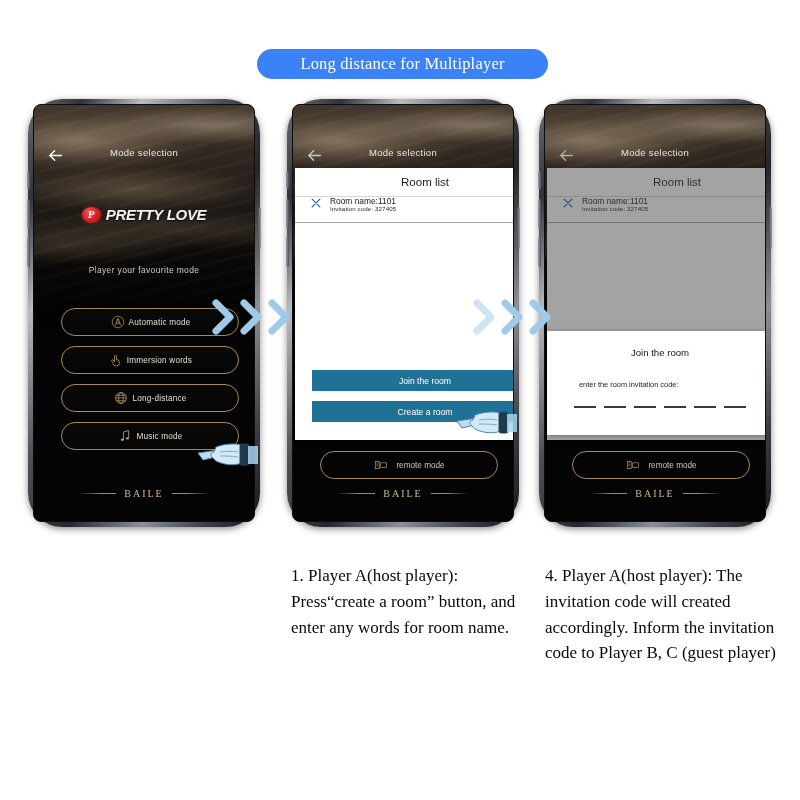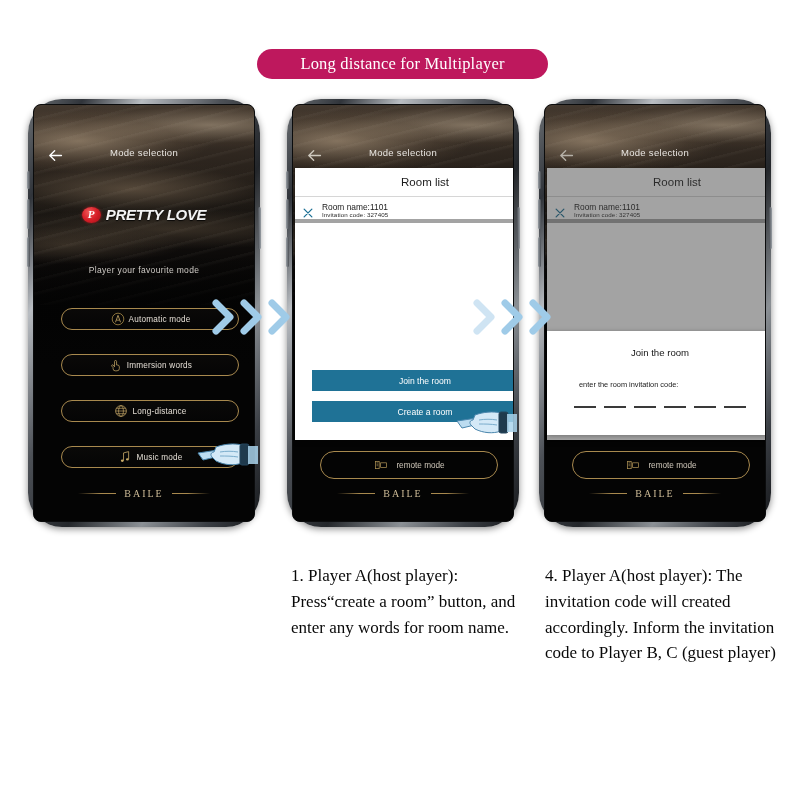--- a/index.html
+++ b/index.html
@@ -13,21 +13,21 @@
     position: relative;
   }
 
   
   .title-banner {
     position: absolute;
     left: 257px;
     top: 49px;
     width: 291px;
     height: 30px;
-    background: #be185d;
+    background: #3b82f6;
     border-radius: 15px;
     display: flex;
     align-items: center;
     justify-content: center;
   }
   .title-banner-text {
     font-family: "Liberation Serif", serif;
     font-size: 16.5px;
     color: #ffffff;
     letter-spacing: 0.2px;
@@ -189,29 +189,29 @@
   }
 
   
   .mode-list {
     position: absolute;
     left: 27px;
     top: 203px;
     width: 178px;
   }
   .mode-btn {
-    height: 22px;
+    height: 28px;
     border: 1px solid #a8894e;
     border-radius: 14px;
     background: linear-gradient(180deg,#0a0908 0%,#050505 100%);
     display: flex;
     align-items: center;
     justify-content: center;
     gap: 3px;
-    margin-bottom: 24px;
+    margin-bottom: 10px;
     position: relative;
   }
   .mode-icon {
     width: 16px;
     height: 16px;
     flex: 0 0 auto;
   }
   .mode-label {
     font-size: 8.2px;
     color: #e4ded5;
@@ -289,24 +289,24 @@
   .dialog-close {
     position: absolute;
     right: 11px;
     top: 8px;
     width: 13px;
     height: 13px;
   }
   .room-row {
     position: relative;
     height: 26px;
-    border-bottom: 4px solid #a3a3a3;
-    display: flex;
-    align-items: flex-end;
-    padding-left: 7px;
+    border-bottom: 1px solid #a3a3a3;
+    display: flex;
+    align-items: flex-start;
+    padding-left: 15px;
   }
   .row-close {
     width: 12px;
     height: 12px;
     flex: 0 0 auto;
     margin-right: 8px;
   }
   .room-info { line-height: 1.12; }
   .room-name {
     font-size: 8.4px;

